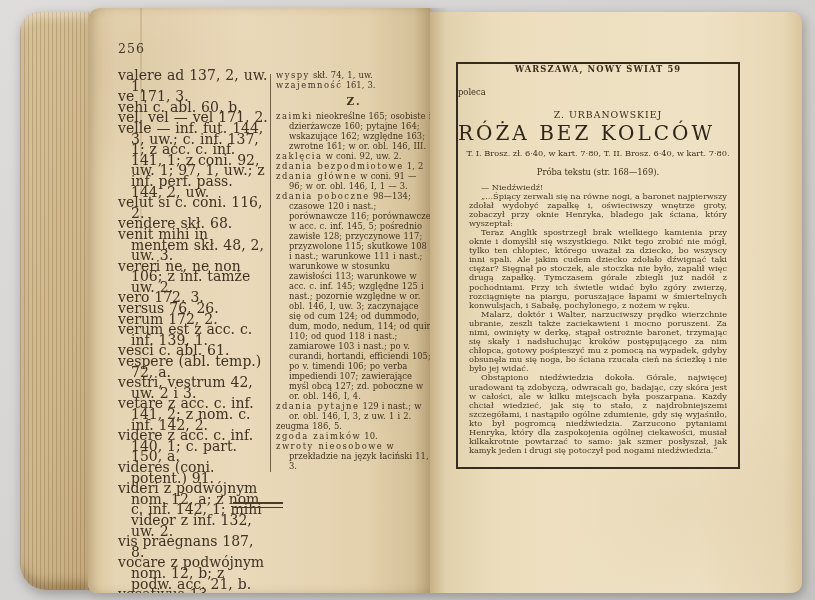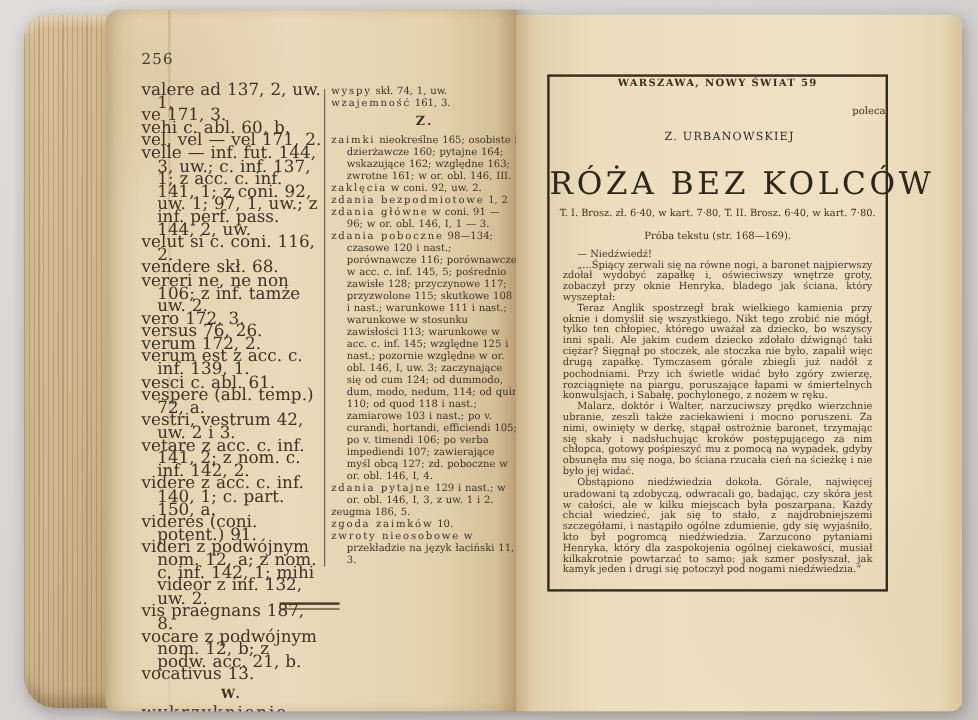--- a/index.html
+++ b/index.html
@@ -51,23 +51,23 @@
     border-top:2px solid #473a2b;border-bottom:1px solid #473a2b;}
 
   
   .ad-box{position:absolute;left:26px;top:50px;width:280px;
     border:2px solid #352c1f;padding-bottom:12px;}
   .ad-publisher{margin-top:16px;text-align:center;font-size:17px;letter-spacing:2.5px;
     color:#2f261a;white-space:nowrap;}
   .ad-addr{text-align:center;font-size:8.4px;font-weight:bold;letter-spacing:1.1px;
     line-height:10.5px;color:#3a2f20;}
   .ad-addr.first{margin-top:5px;}
-  .ad-poleca{text-align:right;font-size:8.4px;margin-top:12px;color:#3a2f20;}
+  .ad-poleca{text-align:left;font-size:8.4px;margin-top:12px;color:#3a2f20;}
   .ad-author{text-align:center;font-size:9.3px;letter-spacing:1px;margin-top:12px;color:#362c1e;padding-left:20px;}
-  .ad-title{text-align:left;font-size:26px;letter-spacing:3px;margin-top:19px;
+  .ad-title{text-align:left;font-size:20px;letter-spacing:3px;margin-top:1px;
     color:#2f261a;white-space:nowrap;}
   .ad-pricing{text-align:center;font-size:8.2px;margin-top:3px;white-space:nowrap;color:#3a2f20;}
   .ad-sample-label{text-align:center;font-size:8.4px;margin-top:9px;color:#3a2f20;}
   .ad-text{margin:6px 11px 0;}
   .par{font-size:8.2px;line-height:9.1px;text-align:justify;text-indent:12px;
     margin:0;color:#443729;hyphens:auto;}
 </style>
 </head>
 <body>
 
@@ -78,20 +78,21 @@
     <div class="crease"></div>
     <div class="pagenum">256</div>
     <div class="col col1" id="col1">
         <div class="entry"><span class="hw">valere</span> ad 137, 2, uw. 1.</div>
         <div class="entry"><span class="hw">ve</span> 171, 3.</div>
         <div class="entry"><span class="hw">vehi</span> c. abl. 60, b.</div>
         <div class="entry"><span class="hw">vel,</span> vel — vel 171, 2.</div>
         <div class="entry"><span class="hw">velle</span> — inf. fut. 144, 3, uw.; c. inf. 137, 1; z acc. c. inf. 141, 1; z coni. 92, uw. 1; 97, 1, uw.; z inf. perf. pass. 144, 2, uw.</div>
         <div class="entry"><span class="hw">velut si</span> c. coni. 116, 2.</div>
         <div class="entry"><span class="hw">vendere</span> skł. 68.</div>
+        <div class="entry"><span class="hw">venit mihi in mentem</span> skł. 48, 2, uw. 3.</div>
         <div class="entry"><span class="hw">vereri</span> ne, ne non 106; z inf. tamże uw. 2.</div>
         <div class="entry"><span class="hw">vero</span> 172, 3.</div>
         <div class="entry"><span class="hw">versus</span> 76, 26.</div>
         <div class="entry"><span class="hw">verum</span> 172, 2.</div>
         <div class="entry"><span class="hw">verum est</span> z acc. c. inf. 139, 1.</div>
         <div class="entry"><span class="hw">vesci</span> c. abl. 61.</div>
         <div class="entry"><span class="hw">vespere</span> (abl. temp.) 72, a.</div>
         <div class="entry"><span class="hw">vestri, vestrum</span> 42, uw. 2 i 3.</div>
         <div class="entry"><span class="hw">vetare</span> z acc. c. inf. 141, 2; z nom. c. inf. 142, 2.</div>
         <div class="entry"><span class="hw">videre</span> z acc. c. inf. 140, 1; c. part. 150, a.</div>

